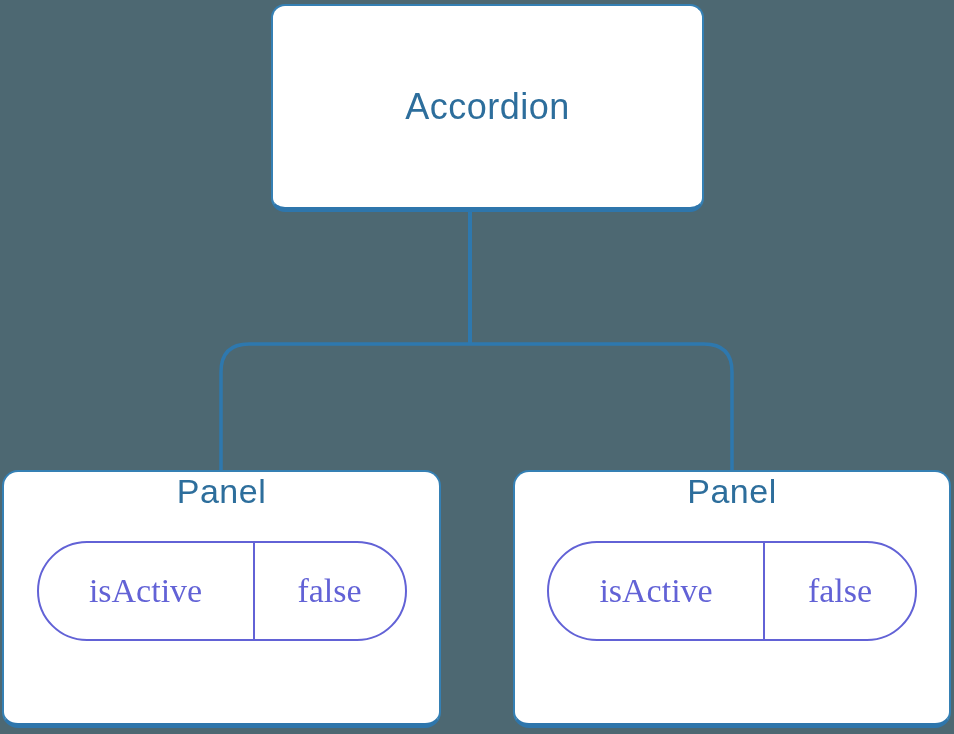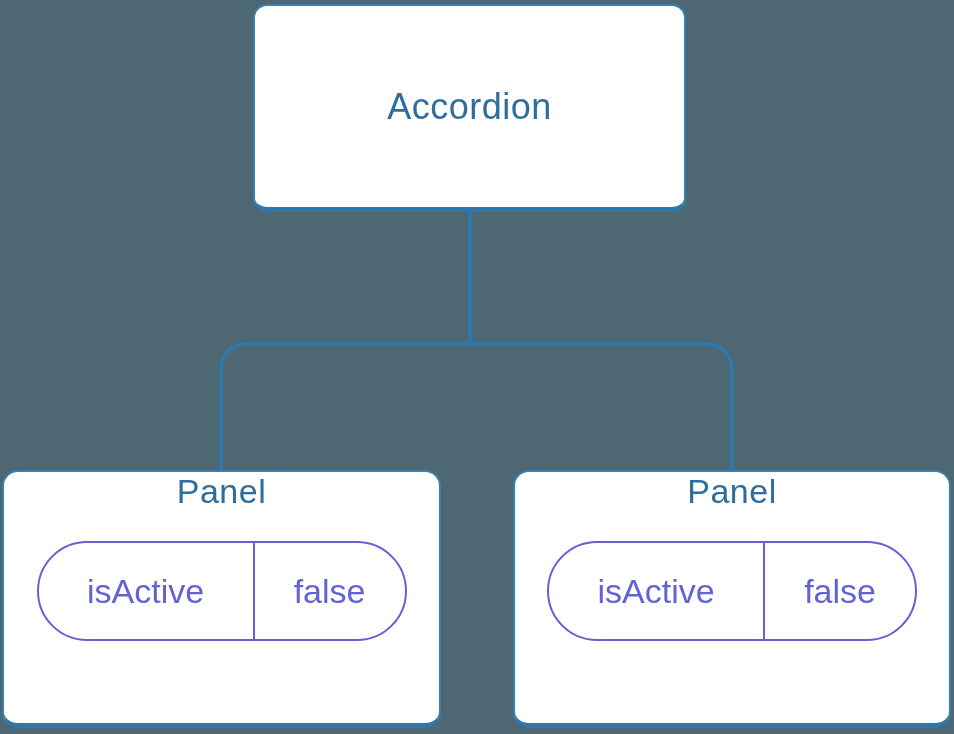--- a/index.html
+++ b/index.html
@@ -18,21 +18,21 @@
     background: #FFFFFF;
     border: 2.5px solid #3580B4;
     border-bottom: 5px solid #2E76AC;
     box-sizing: border-box;
     z-index: 1;
     display: flex;
     flex-direction: column;
     align-items: center;
   }
   .node.root {
-    left: 253px; top: 4px;
+    left: 271px; top: 4px;
     width: 433px; height: 208px;
     border-radius: 14px;
     justify-content: center;
   }
   .node.child {
     top: 470px;
     width: 439px; height: 258px;
     border-radius: 16px;
     justify-content: flex-start;
   }
@@ -50,20 +50,21 @@
   .state-pill {
     margin-top: 30px;
     width: 370px; height: 100px;
     border: 2px solid #6262D6;
     border-radius: 50px;
     box-sizing: border-box;
     display: flex;
     align-items: stretch;
     overflow: hidden;
     background: #FFFFFF;
+    font-family: Liberation Serif, serif;
   }
   .state-cell {
     display: flex;
     align-items: center;
     justify-content: center;
     color: #6262D6;
     font-size: 34px;
     font-weight: 400;
   }
   .state-cell.key   { flex: 0 0 58.5%; border-right: 2px solid #6262D6; }

